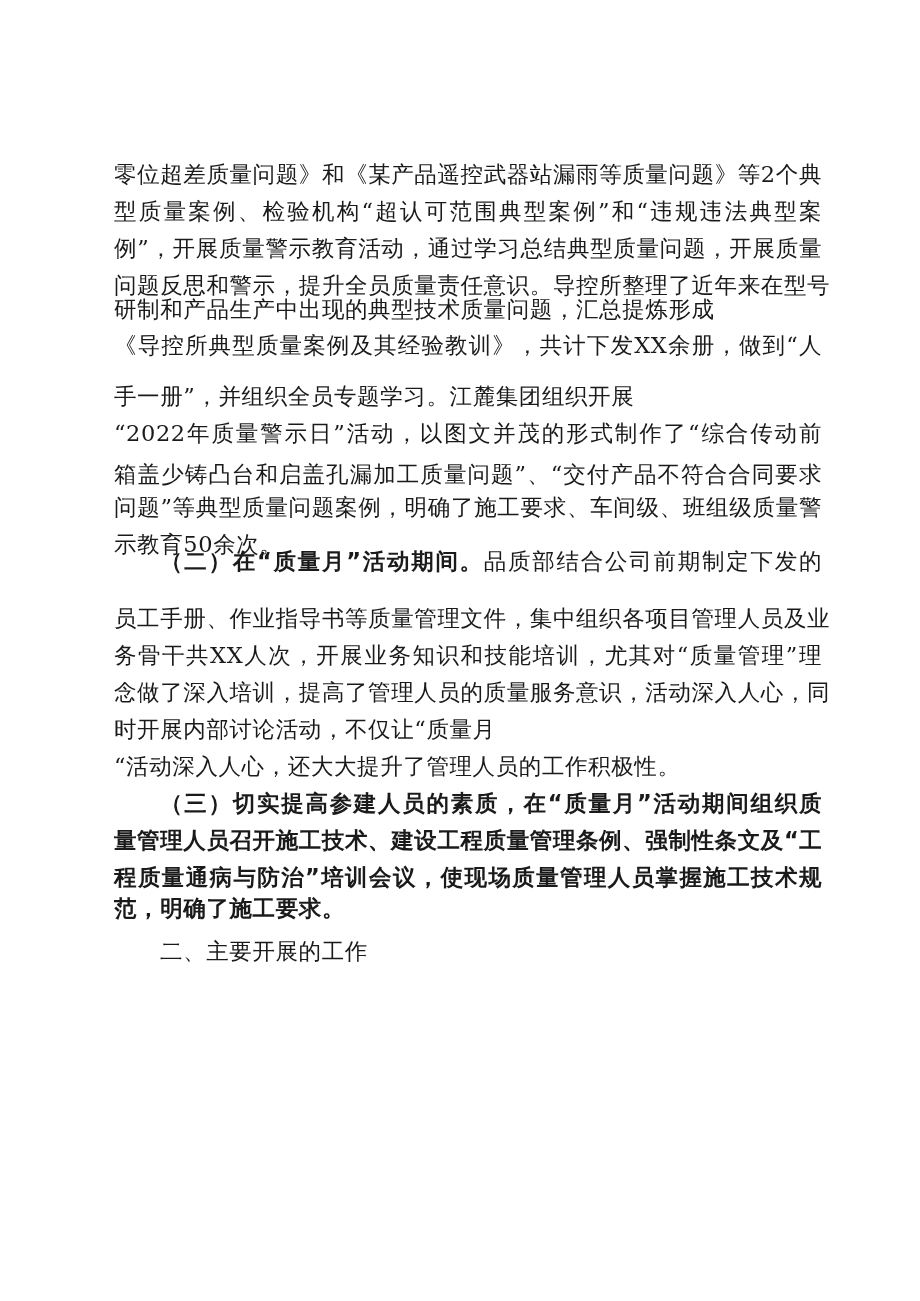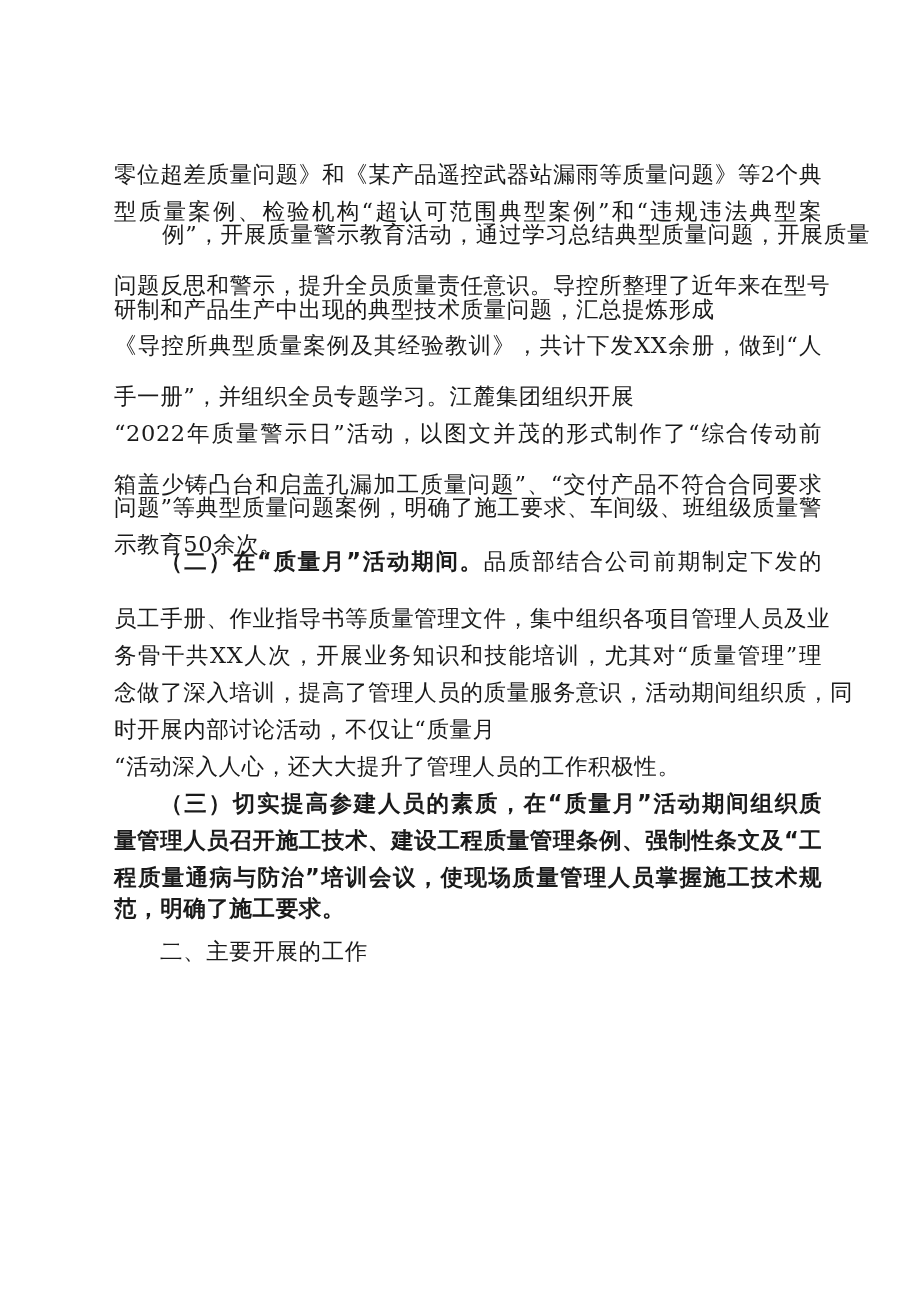--- a/index.html
+++ b/index.html
@@ -46,36 +46,36 @@
     .lead-bold { font-weight: bold; font-family: "DejaVu Sans", "Liberation Sans", sans-serif; }
   </style>
 </head>
 <body>
 
 <div class="page">
 
   <div>
     <div class="line justify" style="top:157px;">零位超差质量问题》和《某产品遥控武器站漏雨等质量问题》等2个典</div>
     <div class="line justify" style="top:194px;">型质量案例、检验机构“超认可范围典型案例”和“违规违法典型案</div>
-    <div class="line justify" style="top:217px;margin-left:48px;">例”，开展质量警示教育活动，通过学习总结典型质量问题，开展质量</div>
+    <div class="line justify" style="top:231px;">例”，开展质量警示教育活动，通过学习总结典型质量问题，开展质量</div>
     <div class="line justify" style="top:268px;">问题反思和警示，提升全员质量责任意识。导控所整理了近年来在型号</div>
     <div class="line" style="top:292px;">研制和产品生产中出现的典型技术质量问题，汇总提炼形成</div>
     <div class="line justify" style="top:328px;">《导控所典型质量案例及其经验教训》，共计下发XX余册，做到“人</div>
     <div class="line" style="top:379px;">手一册”，并组织全员专题学习。江麓集团组织开展</div>
     <div class="line justify" style="top:416px;">“2022年质量警示日”活动，以图文并茂的形式制作了“综合传动前</div>
-    <div class="line justify" style="top:467px;">箱盖少铸凸台和启盖孔漏加工质量问题”、“交付产品不符合合同要求</div>
+    <div class="line justify" style="top:457px;">箱盖少铸凸台和启盖孔漏加工质量问题”、“交付产品不符合合同要求</div>
     <div class="line justify" style="top:490px;">问题”等典型质量问题案例，明确了施工要求、车间级、班组级质量警</div>
     <div class="line" style="top:527px;">示教育50余次。</div>
   </div>
 
   <div>
     <div class="line justify indent" style="top:544px;"><span class="lead-bold">（二）在“质量月”活动期间。</span><span>品质部结合公司前期制定下发的</span></div>
     <div class="line justify" style="top:601px;">员工手册、作业指导书等质量管理文件，集中组织各项目管理人员及业</div>
     <div class="line justify" style="top:638px;">务骨干共XX人次，开展业务知识和技能培训，尤其对“质量管理”理</div>
-    <div class="line justify" style="top:675px;">念做了深入培训，提高了管理人员的质量服务意识，活动期间组织质，同</div>
+    <div class="line justify" style="top:675px;">念做了深入培训，提高了管理人员的质量服务意识，活动深入人心，同</div>
     <div class="line" style="top:712px;">时开展内部讨论活动，不仅让“质量月</div>
     <div class="line" style="top:749px;">“活动深入人心，还大大提升了管理人员的工作积极性。</div>
   </div>
 
   <div>
     <div class="line justify bold indent" style="top:786px;">（三）切实提高参建人员的素质，在“质量月”活动期间组织质</div>
     <div class="line justify bold" style="top:823px;">量管理人员召开施工技术、建设工程质量管理条例、强制性条文及“工</div>
     <div class="line justify bold" style="top:860px;">程质量通病与防治”培训会议，使现场质量管理人员掌握施工技术规</div>
     <div class="line bold" style="top:891px;">范，明确了施工要求。</div>
   </div>

